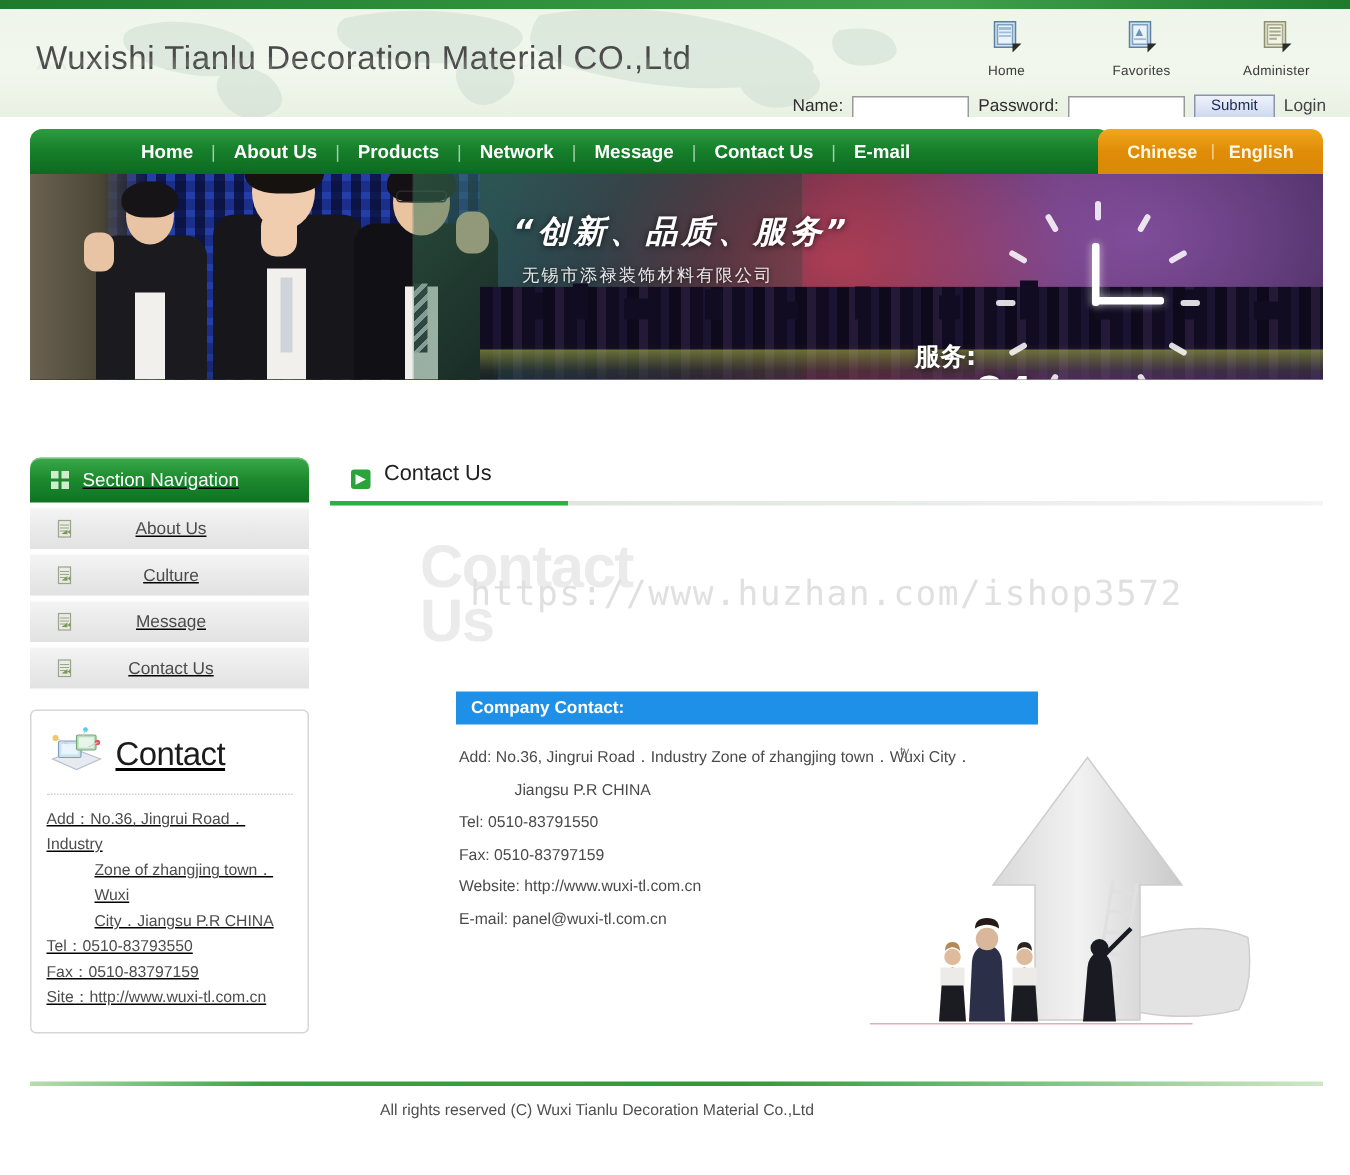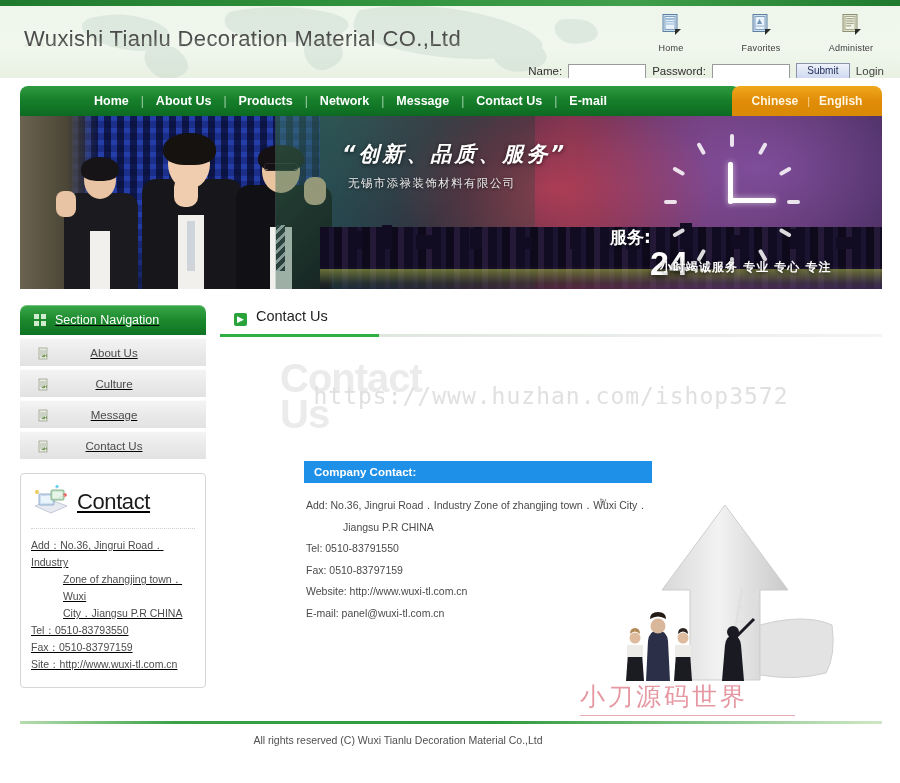--- a/index.html
+++ b/index.html
@@ -85,21 +85,21 @@
     position:absolute; left:712px; top:0; width:150px; height:30px;
     background: linear-gradient(to bottom,#f0a81b 0%, #e08c08 50%, #d98a06 100%);
     border-radius:8px 8px 0 0;
     display:flex; align-items:center; justify-content:center; gap:9px;
   }
   .langtab a { color:#fff7e0; font-size:12px; font-weight:bold; text-decoration:none; }
   .langtab .sep { color:#f6d79a; font-size:11px; }
 
   
   .banner {
-    position:absolute; left:20px; top:116px; width:862px; height:173px;
+    position:absolute; left:20px; top:116px; width:862px; height:137px;
     overflow:hidden; background:#120a22;
   }
   .banner .sky {
     position:absolute; inset:0;
     background:
       radial-gradient(ellipse 230px 130px at 62% 42%, rgba(215,70,90,.55), rgba(215,70,90,0) 70%),
       radial-gradient(ellipse 250px 150px at 86% 30%, rgba(150,95,190,.55), rgba(150,95,190,0) 72%),
       linear-gradient(to right,#0d1030 0%, #151a45 22%, #233a54 36%, #4d2b44 52%, #7a3350 64%, #6c3a74 80%, #4b2f62 100%);
   }
   .banner .office {
@@ -222,21 +222,21 @@
     pointer-events:none; user-select:none;
   }
   .url-watermark {
     position:absolute; left:0px; top:78px; width:662px; text-align:center;
     font-size:23px; color:#e0e0e0; letter-spacing:1px;
     font-family:"DejaVu Sans Mono", monospace;
     pointer-events:none; user-select:none;
   }
 
   .cc-bluebar {
-    position:absolute; left:84px; top:156px; width:348px; height:22px;
+    position:absolute; left:84px; top:156px; width:388px; height:22px;
     background:#1e90e8; color:#fff; font-size:11.5px; font-weight:bold;
     display:flex; align-items:center; padding-left:10px;
   }
   .cc-details {
     position:absolute; left:86px; top:190px; width:420px;
     font-size:10.5px; color:#4a4a4a; line-height:21.5px;
   }
   .cc-details .ind2 { display:block; padding-left:37px; }
 
   .arrow-art { position:absolute; left:380px; top:190px; width:265px; height:215px; }
@@ -576,21 +576,20 @@
           <path d="M30 139 q5 -5 10 0 q0 -6 -5 -6 q-5 0 -5 6z" fill="#b38a56"></path>
           <path d="M74 186 l2 -28 q1 -7 7 -8 q6 1 7 8 l2 28 z" fill="#1b1b22"></path>
           <rect x="75" y="150" width="16" height="12" fill="#ecebe7"></rect>
           <circle cx="83" cy="143" r="5.5" fill="#ddbb9c"></circle>
           <path d="M78 139 q5 -5 10 0 q0 -6 -5 -6 q-5 0 -5 6z" fill="#2d2420"></path>
         </g>
         <text x="0" y="8" font-family="Liberation Sans" font-size="8" fill="#6e6e6e">ty,</text>
       </svg>
 
       <div class="red-watermark">
-        <span>小刀源码世界</span>
         <div class="rule"></div>
       </div>
     </div>
   </div>
 
   <div class="foot-rule"></div>
   <div class="footer">
     <div>All rights reserved (C) Wuxi Tianlu Decoration Material Co.,Ltd</div>
   </div>
 

